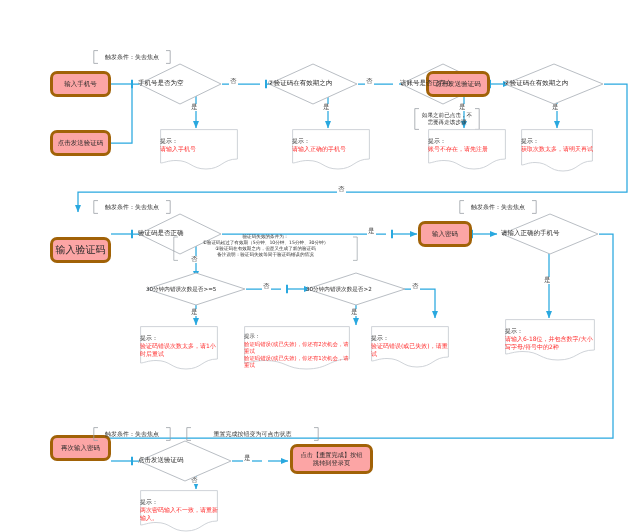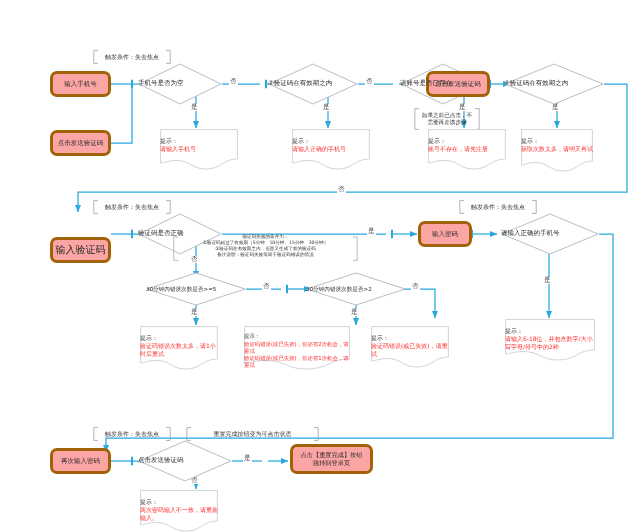--- a/index.html
+++ b/index.html
@@ -355,21 +355,21 @@
   <div class="node note" style="left:371px;top:326px;width:78px;height:42px;font-size:6px;">
     <svg class="nshape" viewBox="0 0 78 42" preserveAspectRatio="none">
       <path d="M0.6,0.6 H77.4 V31 C62,31 62,41 46,41 C31,41 31,32.5 16,32.5 C8,32.5 4,35 0.6,35 Z" fill="#fff" stroke="#c9ced4" stroke-width="0.9"></path>
     </svg>
     <span class="ntext">
       <span class="nhead">提示：</span>
       <span class="nbody">验证码错误(或已失效)，请重试</span>
     </span>
   </div>
 
-  <div class="node term" style="left:50px;top:448px;width:61px;height:26px;font-size:6.5px;">
+  <div class="node term" style="left:50px;top:435px;width:61px;height:26px;font-size:6.5px;">
     <span>再次输入密码</span>
   </div>
 
   <div class="node dia" style="left:138px;top:440px;width:94px;height:42px;font-size:6.5px;">
     <svg class="dshape" viewBox="0 0 94 42" preserveAspectRatio="none">
       <polygon points="47,1 93,21 47,41 1,21" fill="#fff" stroke="#b9bec4" stroke-width="1"></polygon>
     </svg>
     <span class="dlabel">点击发送验证码</span>
   </div>
 

